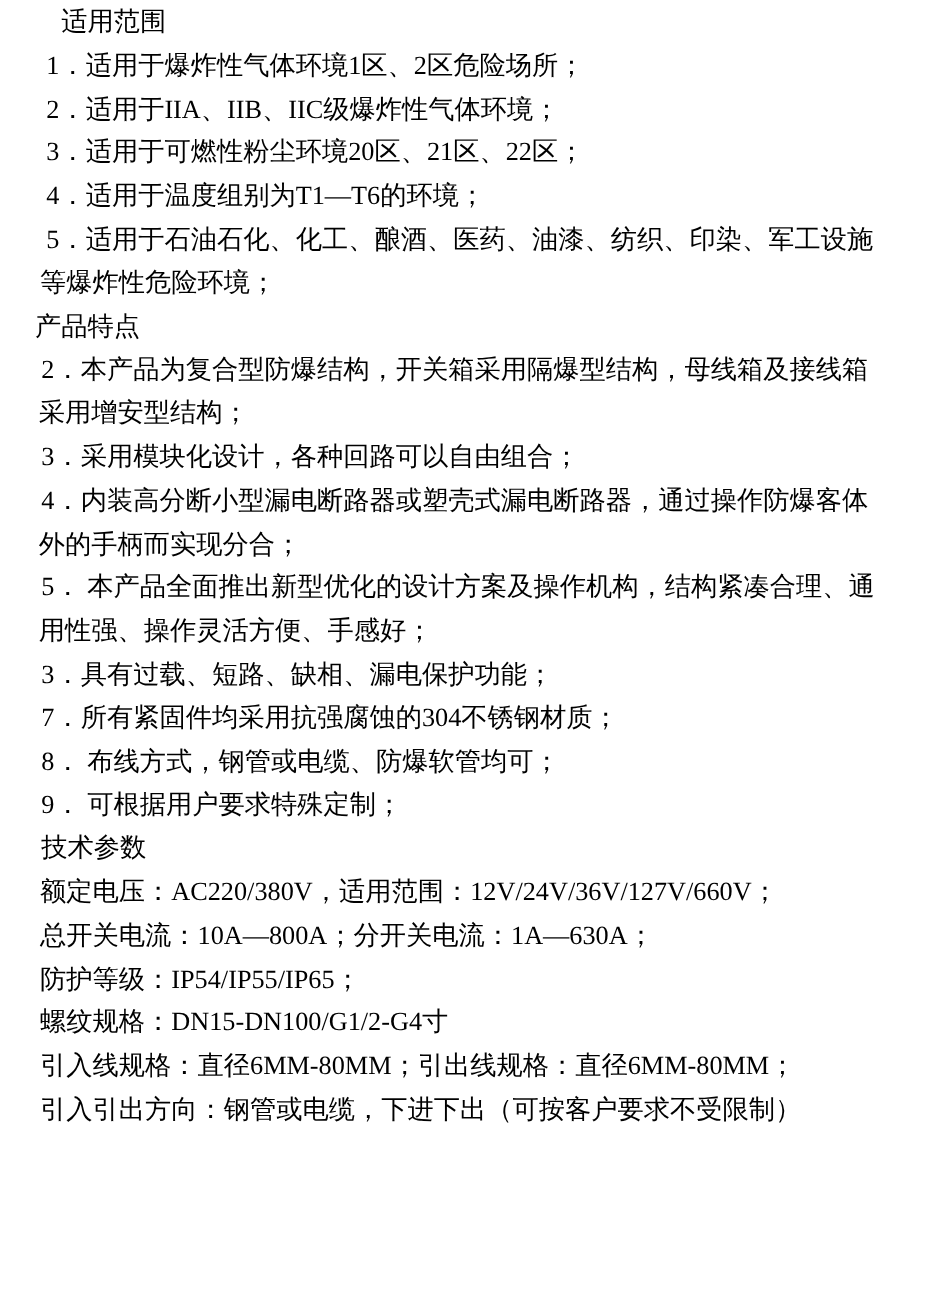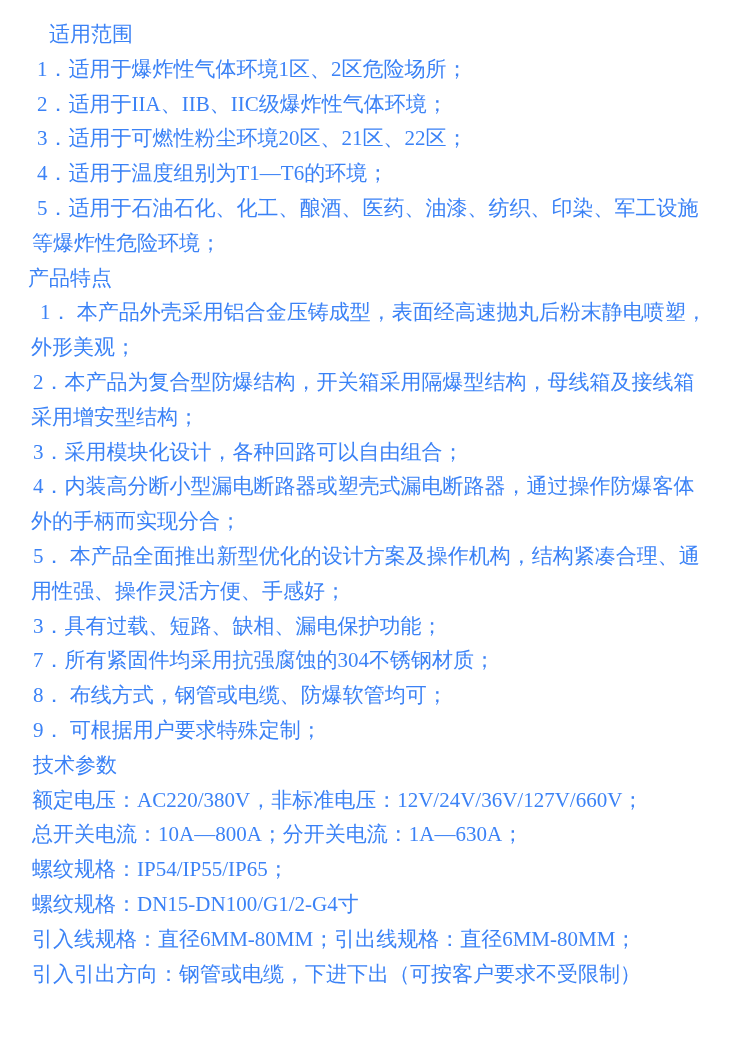--- a/index.html
+++ b/index.html
@@ -4,22 +4,22 @@
 <style>
   html, body { margin: 0; padding: 0; }
   body {
     width: 750px;
     height: 1041px;
     background: #ffffff;
     overflow: hidden;
     font-family: "Liberation Serif", "DejaVu Serif", serif;
   }
   .doc {
-    padding-top: 17px;
-    color: #3b82f6;
+    padding-top: 0;
+    color: #000000;
   }
   .doc p {
     margin: 0;
     font-size: 21px;
     line-height: 34.8px;
     word-break: break-all;
   }
   .nowrap { white-space: nowrap; }
 
   
@@ -44,34 +44,33 @@
     <p class="h-scope nowrap">适用范围</p>
     <p class="li-scope nowrap">1．适用于爆炸性气体环境1区、2区危险场所；</p>
     <p class="li-scope nowrap">2．适用于IIA、IIB、IIC级爆炸性气体环境；</p>
     <p class="li-scope nowrap">3．适用于可燃性粉尘环境20区、21区、22区；</p>
     <p class="li-scope nowrap">4．适用于温度组别为T1—T6的环境；</p>
     <p class="li-scope">5．适用于石油石化、化工、酿酒、医药、油漆、纺织、印染、军工设施等爆炸性危险环境；</p>
   </div>
 
   <div>
     <p class="h-feat nowrap">产品特点</p>
-    <p class="li-feat li-feat-1">1． 本产品外壳采用铝合金压铸成型，表面经高速抛丸后粉末静电喷塑，外形美观；</p>
     <p class="li-feat">2．本产品为复合型防爆结构，开关箱采用隔爆型结构，母线箱及接线箱采用增安型结构；</p>
     <p class="li-feat nowrap">3．采用模块化设计，各种回路可以自由组合；</p>
     <p class="li-feat">4．内装高分断小型漏电断路器或塑壳式漏电断路器，通过操作防爆客体外的手柄而实现分合；</p>
     <p class="li-feat">5． 本产品全面推出新型优化的设计方案及操作机构，结构紧凑合理、通用性强、操作灵活方便、手感好；</p>
     <p class="li-feat nowrap">3．具有过载、短路、缺相、漏电保护功能；</p>
     <p class="li-feat nowrap">7．所有紧固件均采用抗强腐蚀的304不锈钢材质；</p>
     <p class="li-feat nowrap">8． 布线方式，钢管或电缆、防爆软管均可；</p>
     <p class="li-feat nowrap">9． 可根据用户要求特殊定制；</p>
   </div>
 
   <div>
     <p class="h-tech nowrap">技术参数</p>
-    <p class="li-tech nowrap">额定电压：AC220/380V，非标准电压：12V/24V/36V/127V/660V；</p>
+    <p class="li-tech nowrap">额定电压：AC220/380V，适用范围：12V/24V/36V/127V/660V；</p>
     <p class="li-tech nowrap">总开关电流：10A—800A；分开关电流：1A—630A；</p>
-    <p class="li-tech nowrap">螺纹规格：IP54/IP55/IP65；</p>
+    <p class="li-tech nowrap">防护等级：IP54/IP55/IP65；</p>
     <p class="li-tech nowrap">螺纹规格：DN15-DN100/G1/2-G4寸</p>
     <p class="li-tech nowrap">引入线规格：直径6MM-80MM；引出线规格：直径6MM-80MM；</p>
     <p class="li-tech nowrap">引入引出方向：钢管或电缆，下进下出（可按客户要求不受限制）</p>
   </div>
 
 </div>
 
 </body></html>

